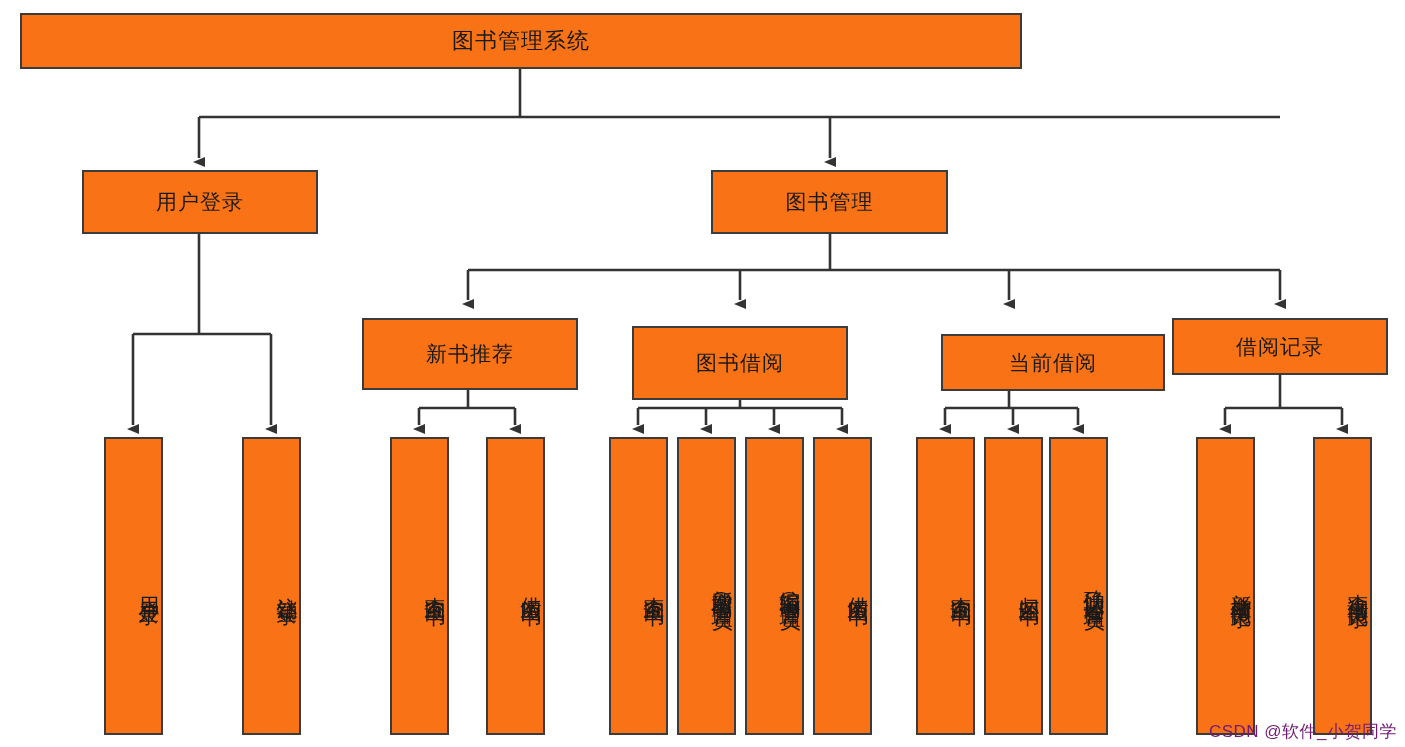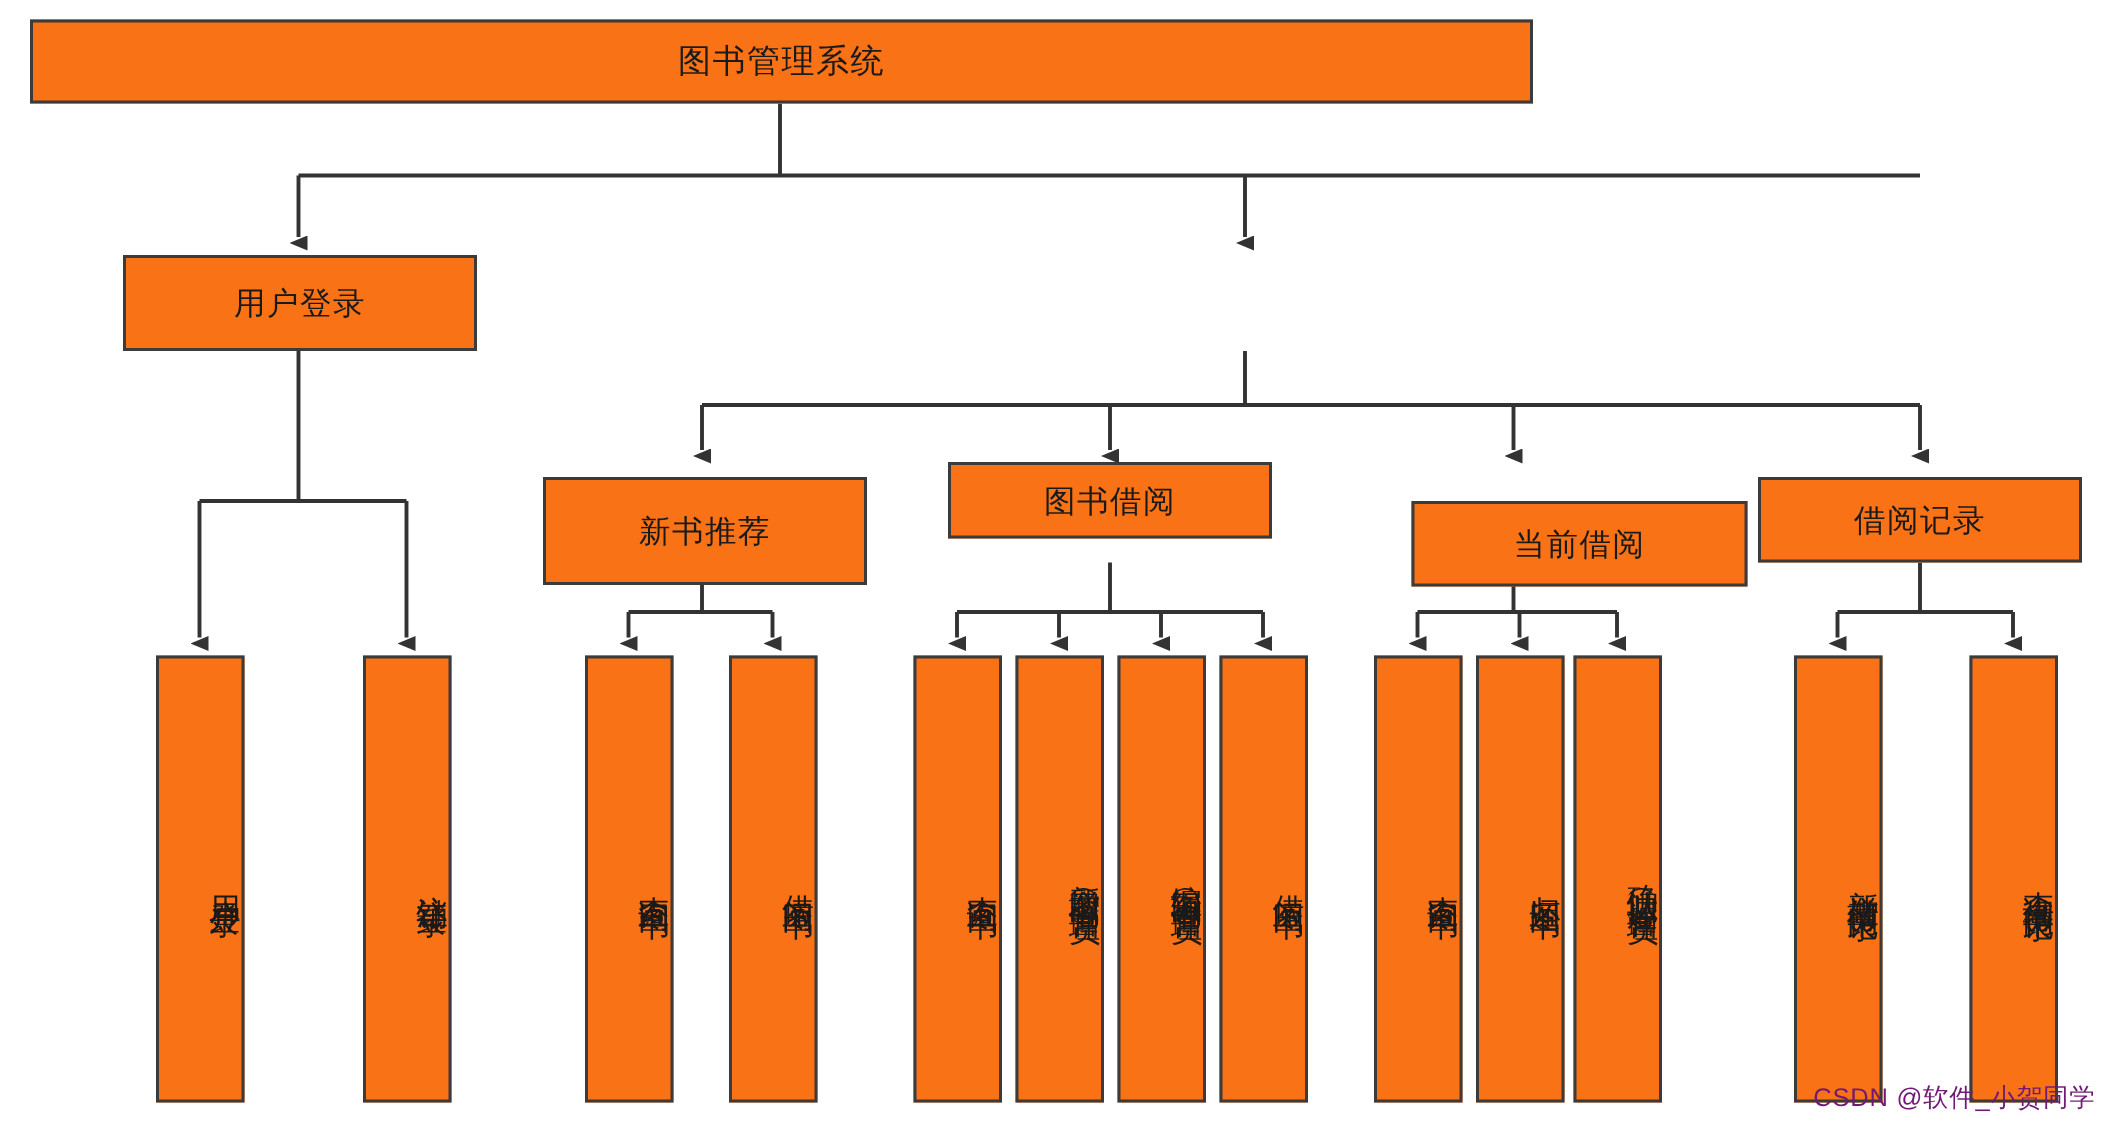--- a/index.html
+++ b/index.html
@@ -105,25 +105,28 @@
     </g>
   </svg>
 
   <div class="node root" style="left:20px;top:13px;width:1002px;height:56px;">
     <span>图书管理系统</span>
   </div>
 
   <div class="node horizontal" style="left:82px;top:170px;width:236px;height:64px;">
     <span>用户登录</span>
   </div>
+  <div class="node horizontal" style="left:711px;top:170px;width:237px;height:64px;">
+    <span>图书管理</span>
+  </div>
 
   <div class="node horizontal" style="left:362px;top:318px;width:216px;height:72px;">
     <span>新书推荐</span>
   </div>
-  <div class="node horizontal" style="left:632px;top:308px;width:216px;height:51px;">
+  <div class="node horizontal" style="left:632px;top:326px;width:216px;height:74px;">
     <span>图书借阅</span>
   </div>
   <div class="node horizontal" style="left:941px;top:318px;width:224px;height:57px;margin-top:16px;">
     <span>当前借阅</span>
   </div>
   <div class="node horizontal" style="left:1172px;top:318px;width:216px;height:57px;">
     <span>借阅记录</span>
   </div>
 
   <div class="node vertical" style="left:104px;top:437px;width:59px;height:298px;">

